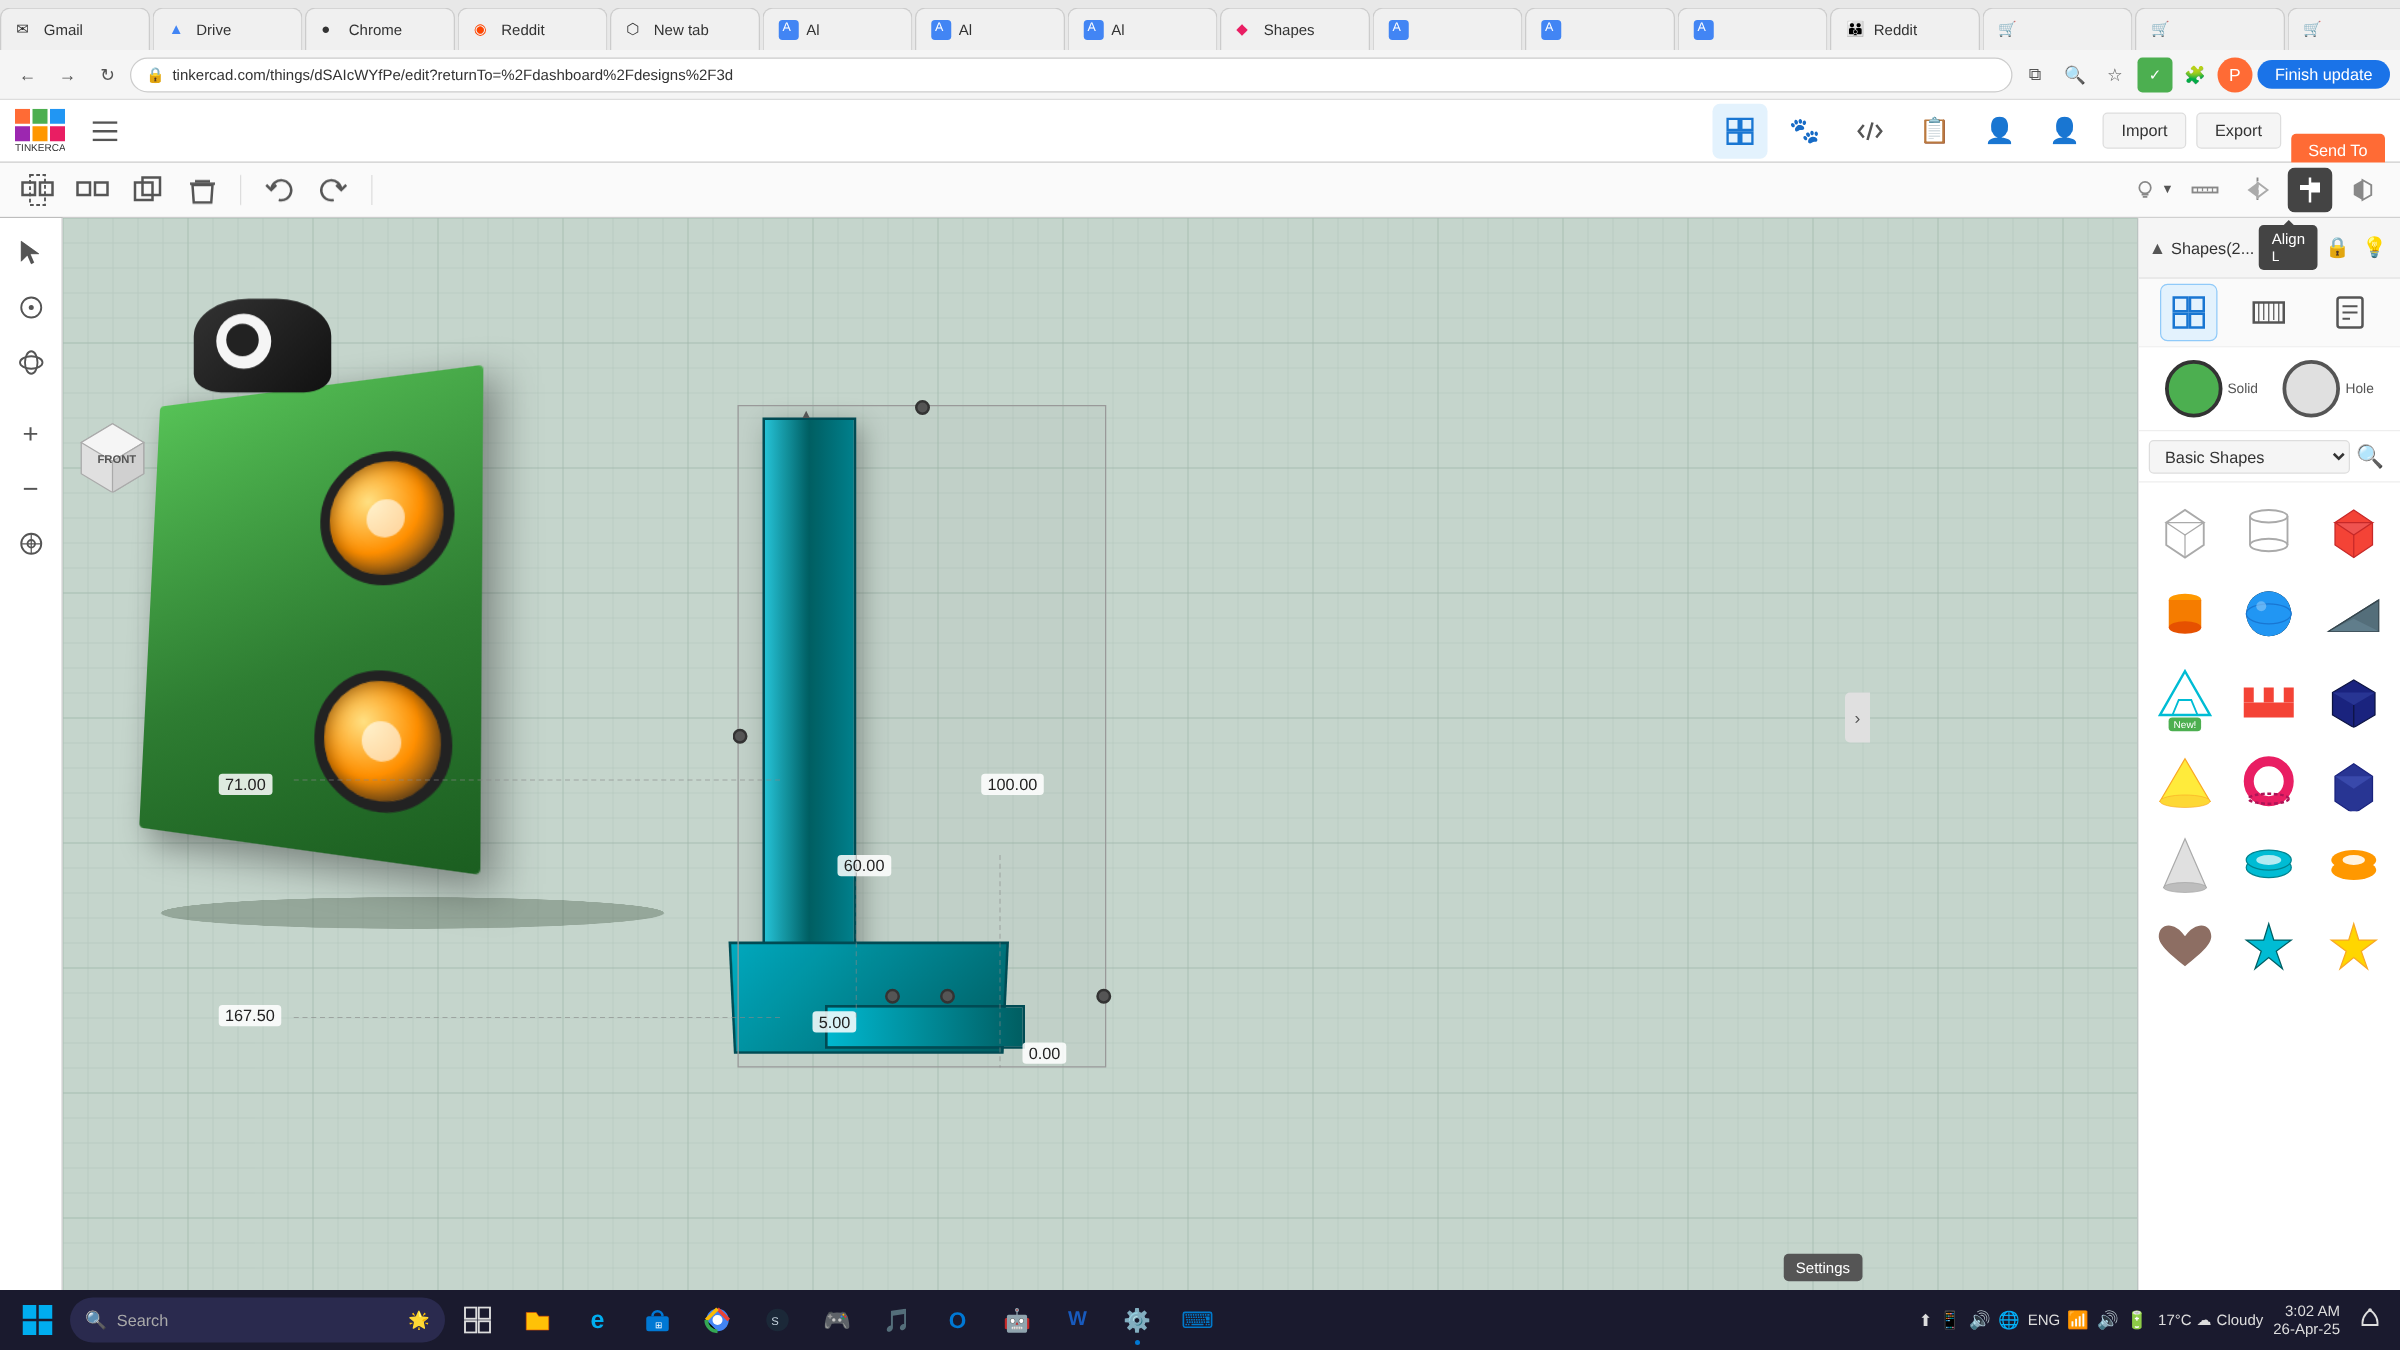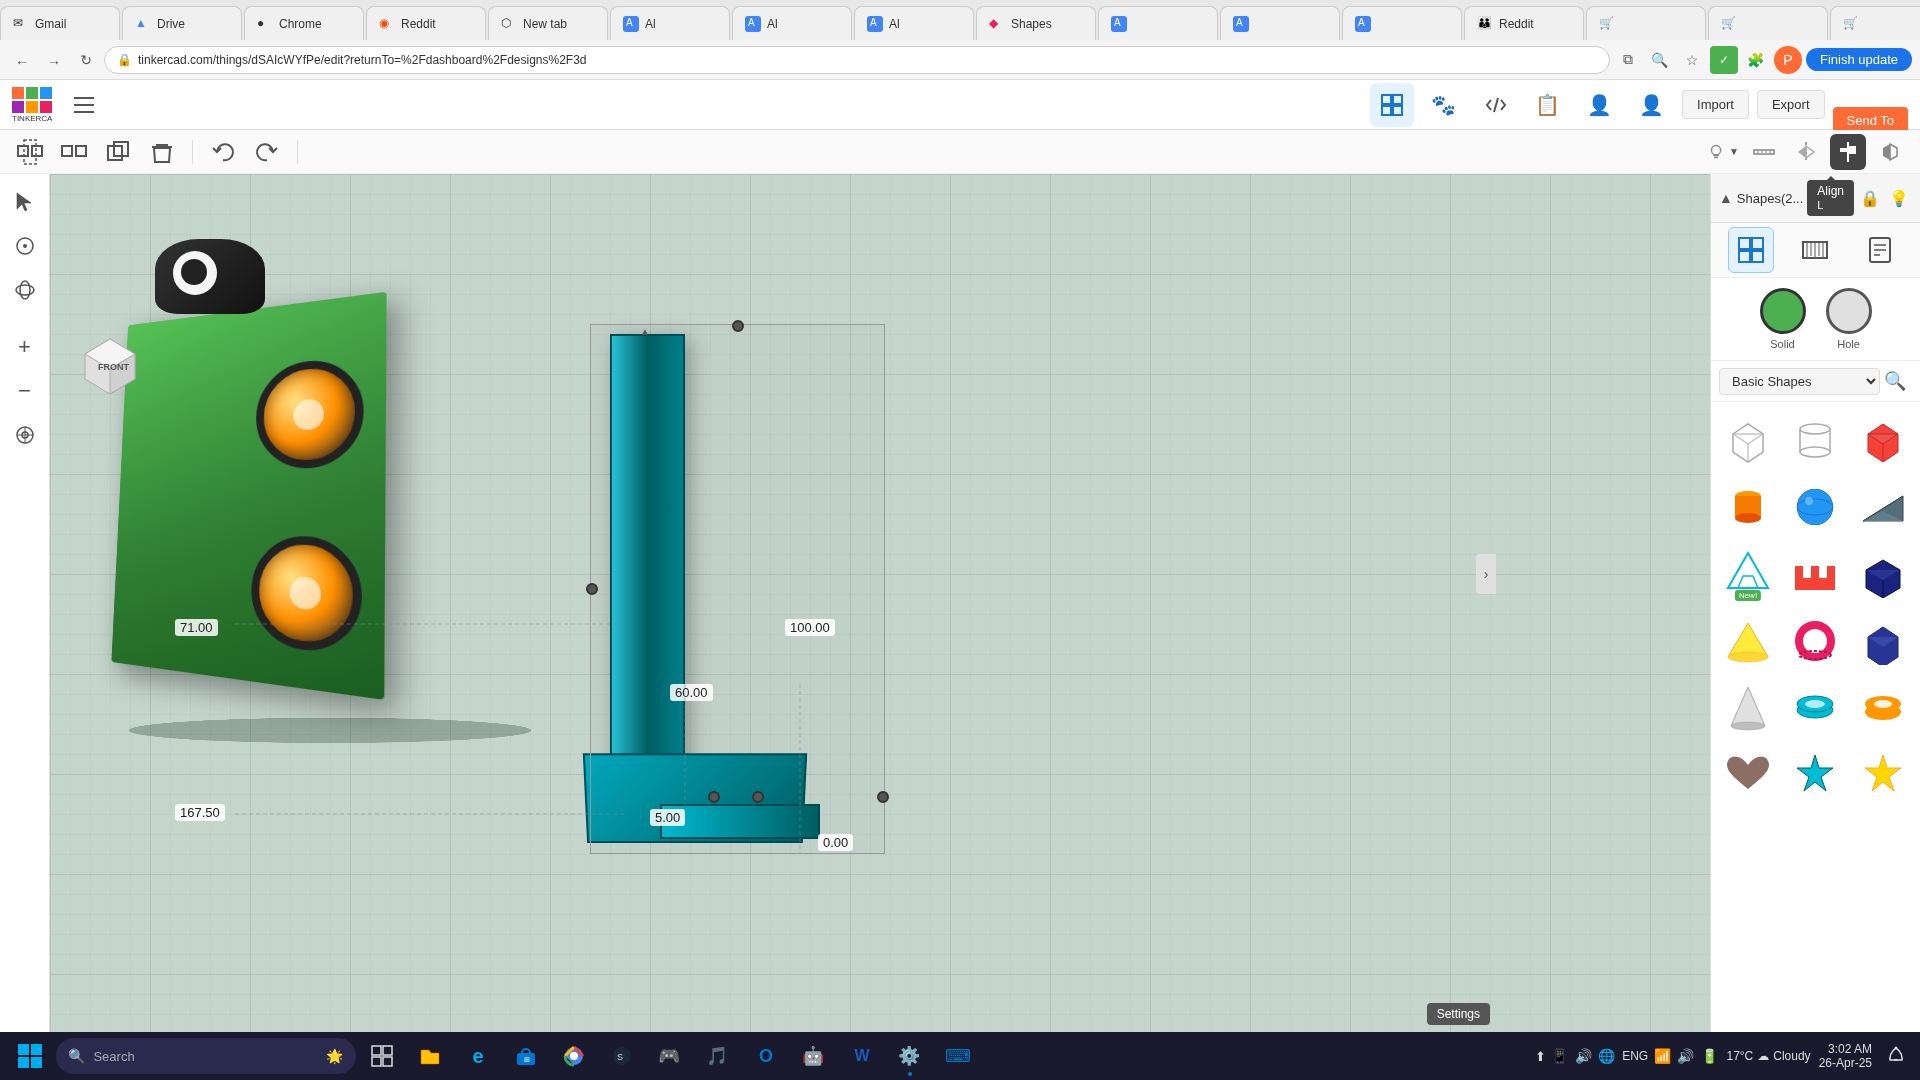--- a/index.html
+++ b/index.html
@@ -42,31 +42,31 @@
     .left-tool { width: 40px; height: 40px; display: flex; align-items: center; justify-content: center; cursor: pointer; border-radius: 6px; font-size: 18px; color: #555; }
 
     
     .canvas-3d { flex: 1; background: #b8c8c8; position: relative; overflow: hidden; }
 
     
     .measure { position: absolute; font-size: 13px; color: #222; background: rgba(255,255,255,0.85); padding: 1px 5px; border-radius: 3px; }
 
     
     .solid-hole { display: flex; align-items: center; justify-content: center; gap: 20px; padding: 10px; background: #fff; border-bottom: 1px solid #eee; }
-    .sh-btn { display: flex; flex-direction: column; align-items: center; gap: 4px; cursor: pointer; }
+    .sh-btn { display: flex; align-items: center; gap: 4px; cursor: pointer; }
     .sh-circle-solid { width: 46px; height: 46px; border-radius: 50%; background: #4caf50; border: 3px solid #333; }
     .sh-circle-hole { width: 46px; height: 46px; border-radius: 50%; background: #e0e0e0; border: 3px solid #555; }
     .sh-label { font-size: 11px; color: #555; }
     .shape-item { width: 62px; height: 62px; display: flex; align-items: center; justify-content: center; cursor: pointer; border-radius: 6px; border: 1px solid transparent; position: relative; }
 
     
     .settings-tooltip { position: absolute; bottom: 40px; right: 220px; background: #555; color: white; font-size: 12px; padding: 4px 10px; border-radius: 4px; z-index: 100; }
 
     
-    .view-cube-container { position: absolute; left: 20px; top: 140px; z-index: 60; }
+    .view-cube-container { position: absolute; left: 0; top: 140px; z-index: 60; }
 
     
     .taskbar { position: absolute; bottom: 0; left: 0; width: 1920px; height: 48px; background: #1a1a2e; display: flex; align-items: center; padding: 0 8px; gap: 4px; z-index: 200; }
     .taskbar-start { width: 44px; height: 44px; display: flex; align-items: center; justify-content: center; cursor: pointer; }
     .taskbar-search { height: 36px; width: 300px; background: #2a2a4e; border-radius: 20px; display: flex; align-items: center; padding: 0 12px; gap: 8px; color: #aaa; font-size: 13px; cursor: pointer; }
     .taskbar-app { width: 44px; height: 44px; display: flex; align-items: center; justify-content: center; cursor: pointer; border-radius: 4px; }
     .taskbar-right { margin-left: auto; display: flex; align-items: center; gap: 8px; color: #ddd; font-size: 12px; }
     .taskbar-time { display: flex; flex-direction: column; align-items: flex-end; font-size: 12px; color: #ddd; }
     .weather-widget { display: flex; align-items: center; gap: 4px; color: #ddd; font-size: 12px; }
   </style>

